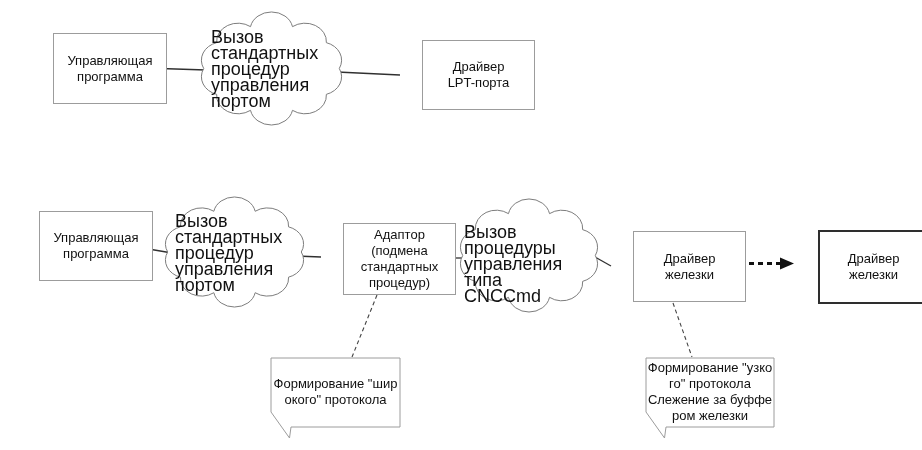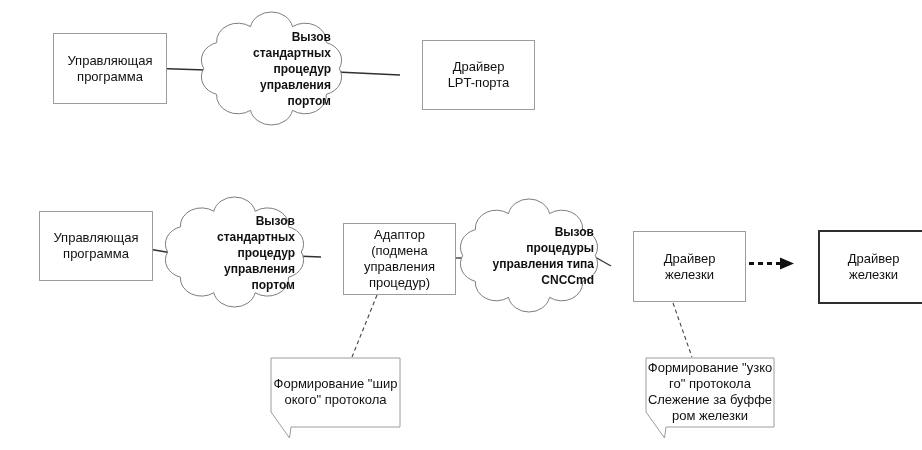--- a/index.html
+++ b/index.html
@@ -28,25 +28,24 @@
     font-size: 13px;
     line-height: 16px;
     box-sizing: border-box;
     margin-left: 22px;
   }
   .box.strong {
     border: 2px solid #2e2e2e;
   }
   .shape-text {
     position: absolute;
-    text-align: right;
-    font-size: 12px;
+    text-align: left;
+    font-size: 18px;
     line-height: 16px;
     pointer-events: none;
-    font-weight: bold;
   }
   .note-text {
     position: absolute;
     text-align: center;
     font-size: 13px;
     line-height: 16px;
     pointer-events: none;
   }
   .pre { white-space: pre-line; }
 </style>
@@ -103,21 +102,21 @@
   </div>
 
   <div class="box" style="left:17px; top:211px; width:114px; height:70px;">
     <span class="pre">Управляющая
 программа</span>
   </div>
 
   <div class="box" style="left:321px; top:223px; width:113px; height:72px;">
     <span class="pre">Адаптор
 (подмена
-управления
+стандартных
 процедур)</span>
   </div>
 
   <div class="box" style="left:611px; top:231px; width:113px; height:71px;">
     <span class="pre">Драйвер
 железки</span>
   </div>
 
   <div class="box strong" style="left:796px; top:230px; width:111px; height:74px;">
     <span class="pre">Драйвер

